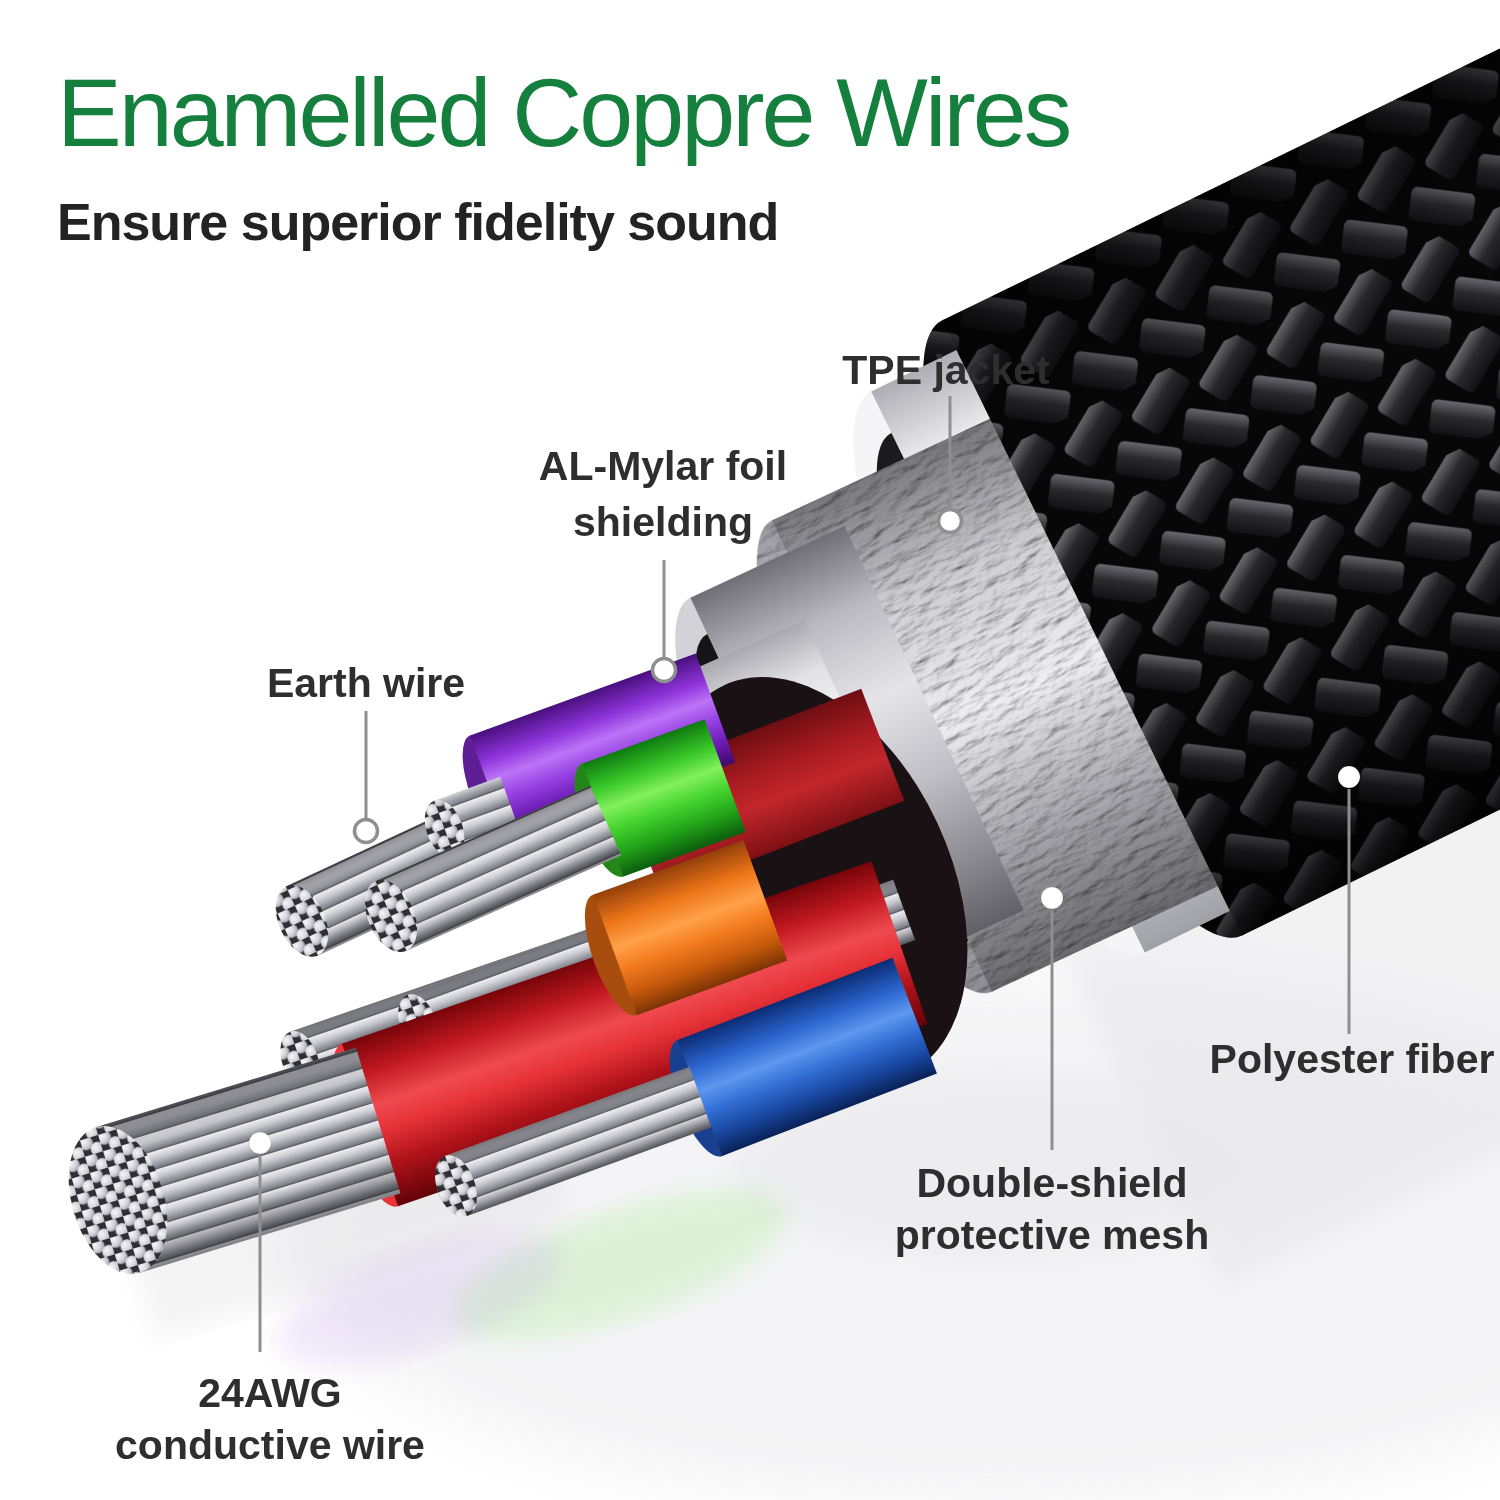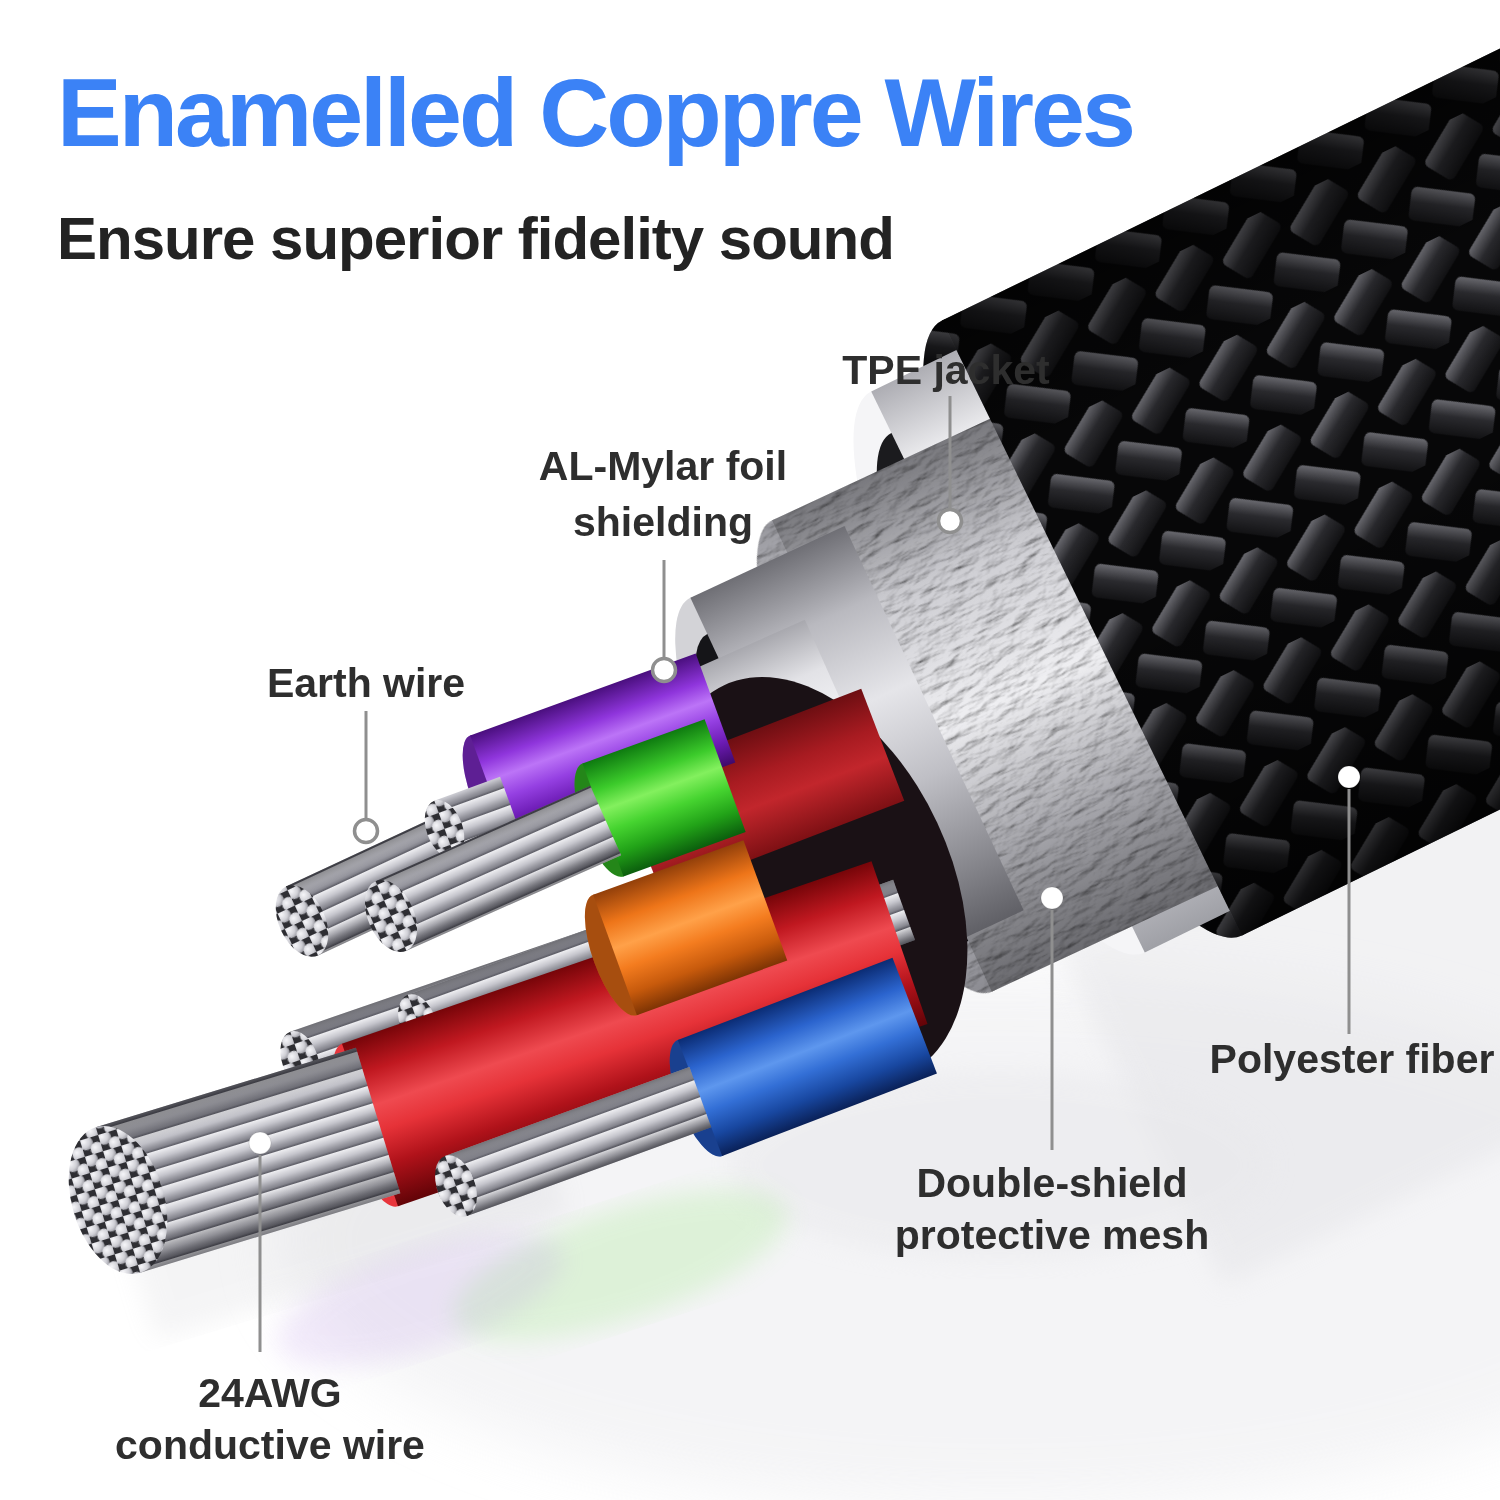--- a/index.html
+++ b/index.html
@@ -1,20 +1,20 @@
 <!DOCTYPE html>
 <html><head>
 <meta charset="utf-8">
 <style>
   html,body{margin:0;padding:0;background:#ffffff;}
   .stage{position:relative;width:1500px;height:1500px;background:#ffffff;overflow:hidden;
          font-family:"Liberation Sans", sans-serif;}
   .hdr{position:absolute;left:57px;top:62px;width:1400px;}
-  .hdr .title{font-size:97px;font-weight:700;letter-spacing:-3px;color:#3b82f6;line-height:1.05;}
-  .hdr .subtitle{font-size:60px;font-weight:700;letter-spacing:-1px;color:#232323;margin-top:40px;}
+  .hdr .title{font-size:97px;font-weight:400;letter-spacing:-3px;color:#15803d;line-height:1.05;}
+  .hdr .subtitle{font-size:52px;font-weight:700;letter-spacing:-1px;color:#232323;margin-top:28px;}
   svg{position:absolute;left:0;top:0;}
   text.callout{font-family:"Liberation Sans", sans-serif;font-weight:700;font-size:41px;}
 </style>
 </head>
 <body>
 
 <div class="stage">
 
 <svg width="1500" height="1500" viewBox="0 0 1500 1500">
 <defs>

